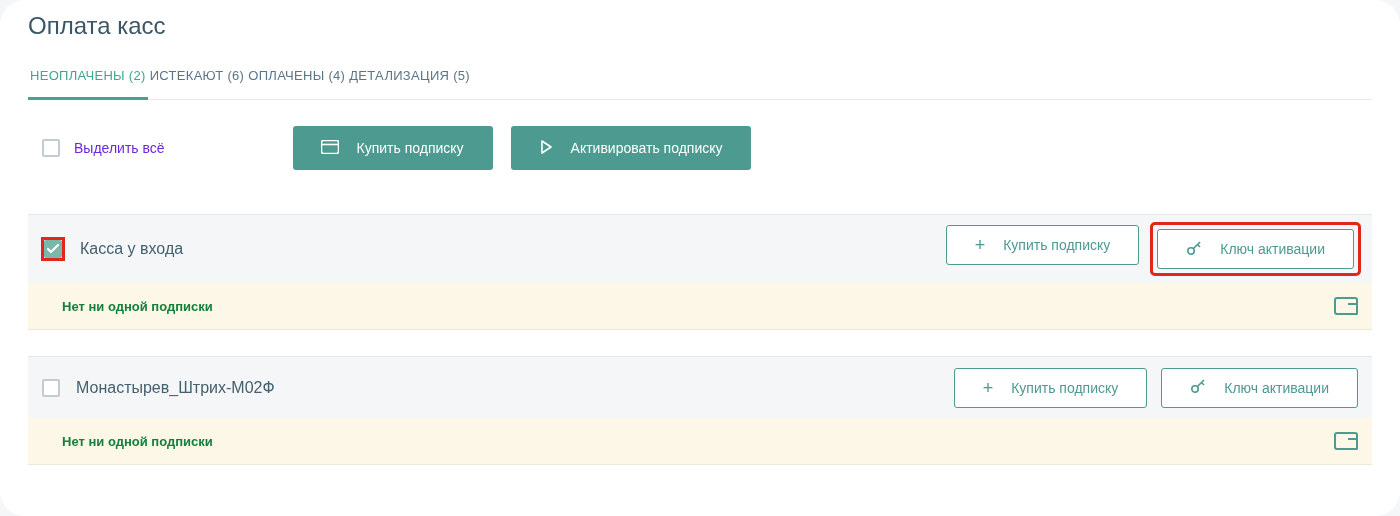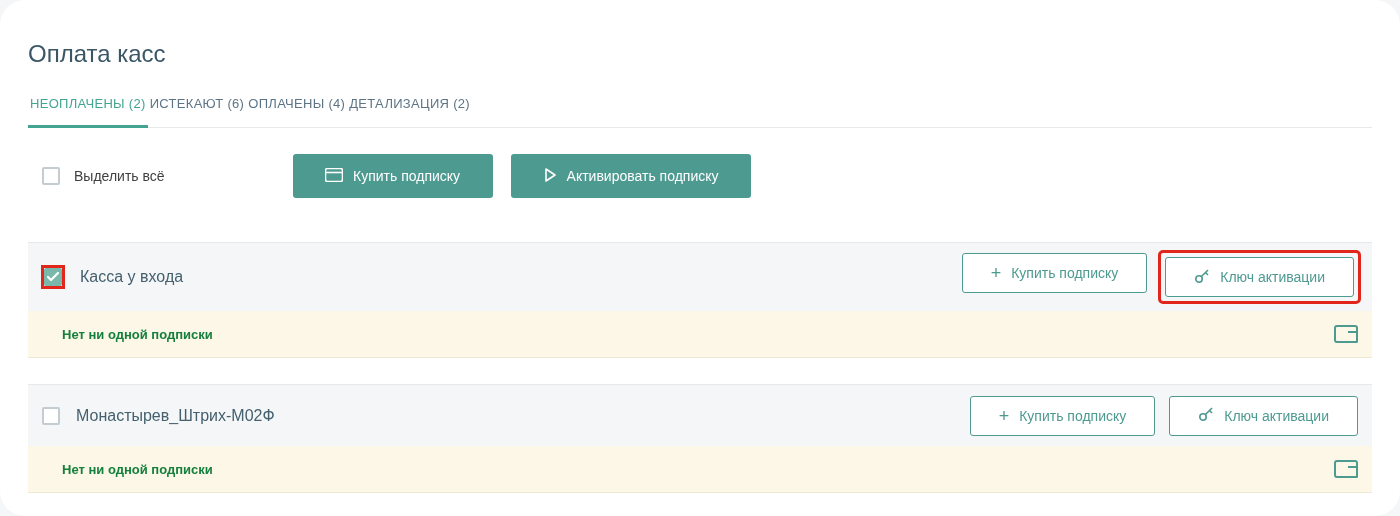--- a/index.html
+++ b/index.html
@@ -1,29 +1,29 @@
 <!DOCTYPE html>
 <html><head>
 <meta charset="utf-8">
 <style>
   * { box-sizing: border-box; margin: 0; padding: 0; }
   html, body { width: 1400px; height: 516px; font-family: Arial, Helvetica, sans-serif; background: #f5f6f7; }
-  .page { background: #ffffff; width: 1400px; height: 516px; padding: 40px 28px 0 28px; border-radius: 25px; }
+  .page { background: #ffffff; width: 1400px; height: 516px; padding: 12px 28px 0 28px; border-radius: 25px; }
   .title { font-size: 24px; color: #3b5766; font-weight: 400; margin-bottom: 28px; }
   .tabs { display: flex; border-bottom: 1px solid #e6e8ea; margin-bottom: 26px; }
   .tab { font-size: 13px; letter-spacing: .3px; color: #5c7586; padding: 0 2px 14px 2px; cursor: pointer; }
   .tab.active { color: #43a492; border-bottom: 3px solid #43a492; margin-bottom: -1px; }
   .toolbar { display: flex; align-items: center; gap: 18px; margin-bottom: 44px; }
   .select-all { display: flex; align-items: center; gap: 14px; margin-left: 14px; margin-right: 110px; }
   .chk { width: 18px; height: 18px; border: 2px solid #c3ccd1; border-radius: 2px; background: #fff; display: inline-flex; align-items: center; justify-content: center; flex: 0 0 18px; }
   .chk.checked { background: #79b8ab; border-color: #79b8ab; }
   .chk.checked svg { display: block; }
   .chk svg { display: none; }
-  .select-all-label { font-size: 14px; color: #404040; }
-  .btn { display: inline-flex; align-items: center; justify-content: center; gap: 10px; height: 44px; padding: 0 28px; border-radius: 3px; font-size: 14px; cursor: pointer; border: none; }
+  .select-all-label { font-size: 14px; color: #6d28d9; }
+  .btn { display: inline-flex; align-items: center; gap: 18px; height: 44px; padding: 0 28px; border-radius: 3px; font-size: 14px; cursor: pointer; border: none; }
   .btn.primary { background: #4d9a91; color: #fff; min-width: 200px; }
   .btn.outline { background: #fff; color: #4d9a91; border: 1px solid #4d9a91; height: 40px; min-width: 180px; font-size: 14px; }
   .btn svg, .btn .ico { flex: 0 0 auto; }
 
   .row { background: #f4f6f7; border-top: 1px solid #e6e8ea; display: flex; align-items: center; padding: 10px 14px; gap: 16px; min-height: 62px; }
   .row.highlight-checkbox .chk-wrap { outline: 3px solid #e1261c; outline-offset: -2px; padding: 2px; }
   .chk-wrap { display: inline-flex; padding: 0; }
   .row-name { font-size: 16px; color: #45606e; flex: 1; }
   .row-actions { display: flex; gap: 14px; }
   .row.highlight-key .key-btn-wrap { outline: 3px solid #e1261c; outline-offset: 0; padding: 4px; border-radius: 2px; }
@@ -39,21 +39,21 @@
 </head>
 <body>
 
 <div class="page">
   <h1 class="title">Оплата касс</h1>
 
   <div class="tabs">
     <div class="tab active">НЕОПЛАЧЕНЫ (2)</div>
     <div class="tab">ИСТЕКАЮТ (6)</div>
     <div class="tab">ОПЛАЧЕНЫ (4)</div>
-    <div class="tab">ДЕТАЛИЗАЦИЯ (2)</div>
+    <div class="tab">ДЕТАЛИЗАЦИЯ (5)</div>
   </div>
 
   <div class="toolbar">
     <div class="select-all">
       <span class="chk">
         
       </span>
       <span class="select-all-label">Выделить всё</span>
     </div>
 

